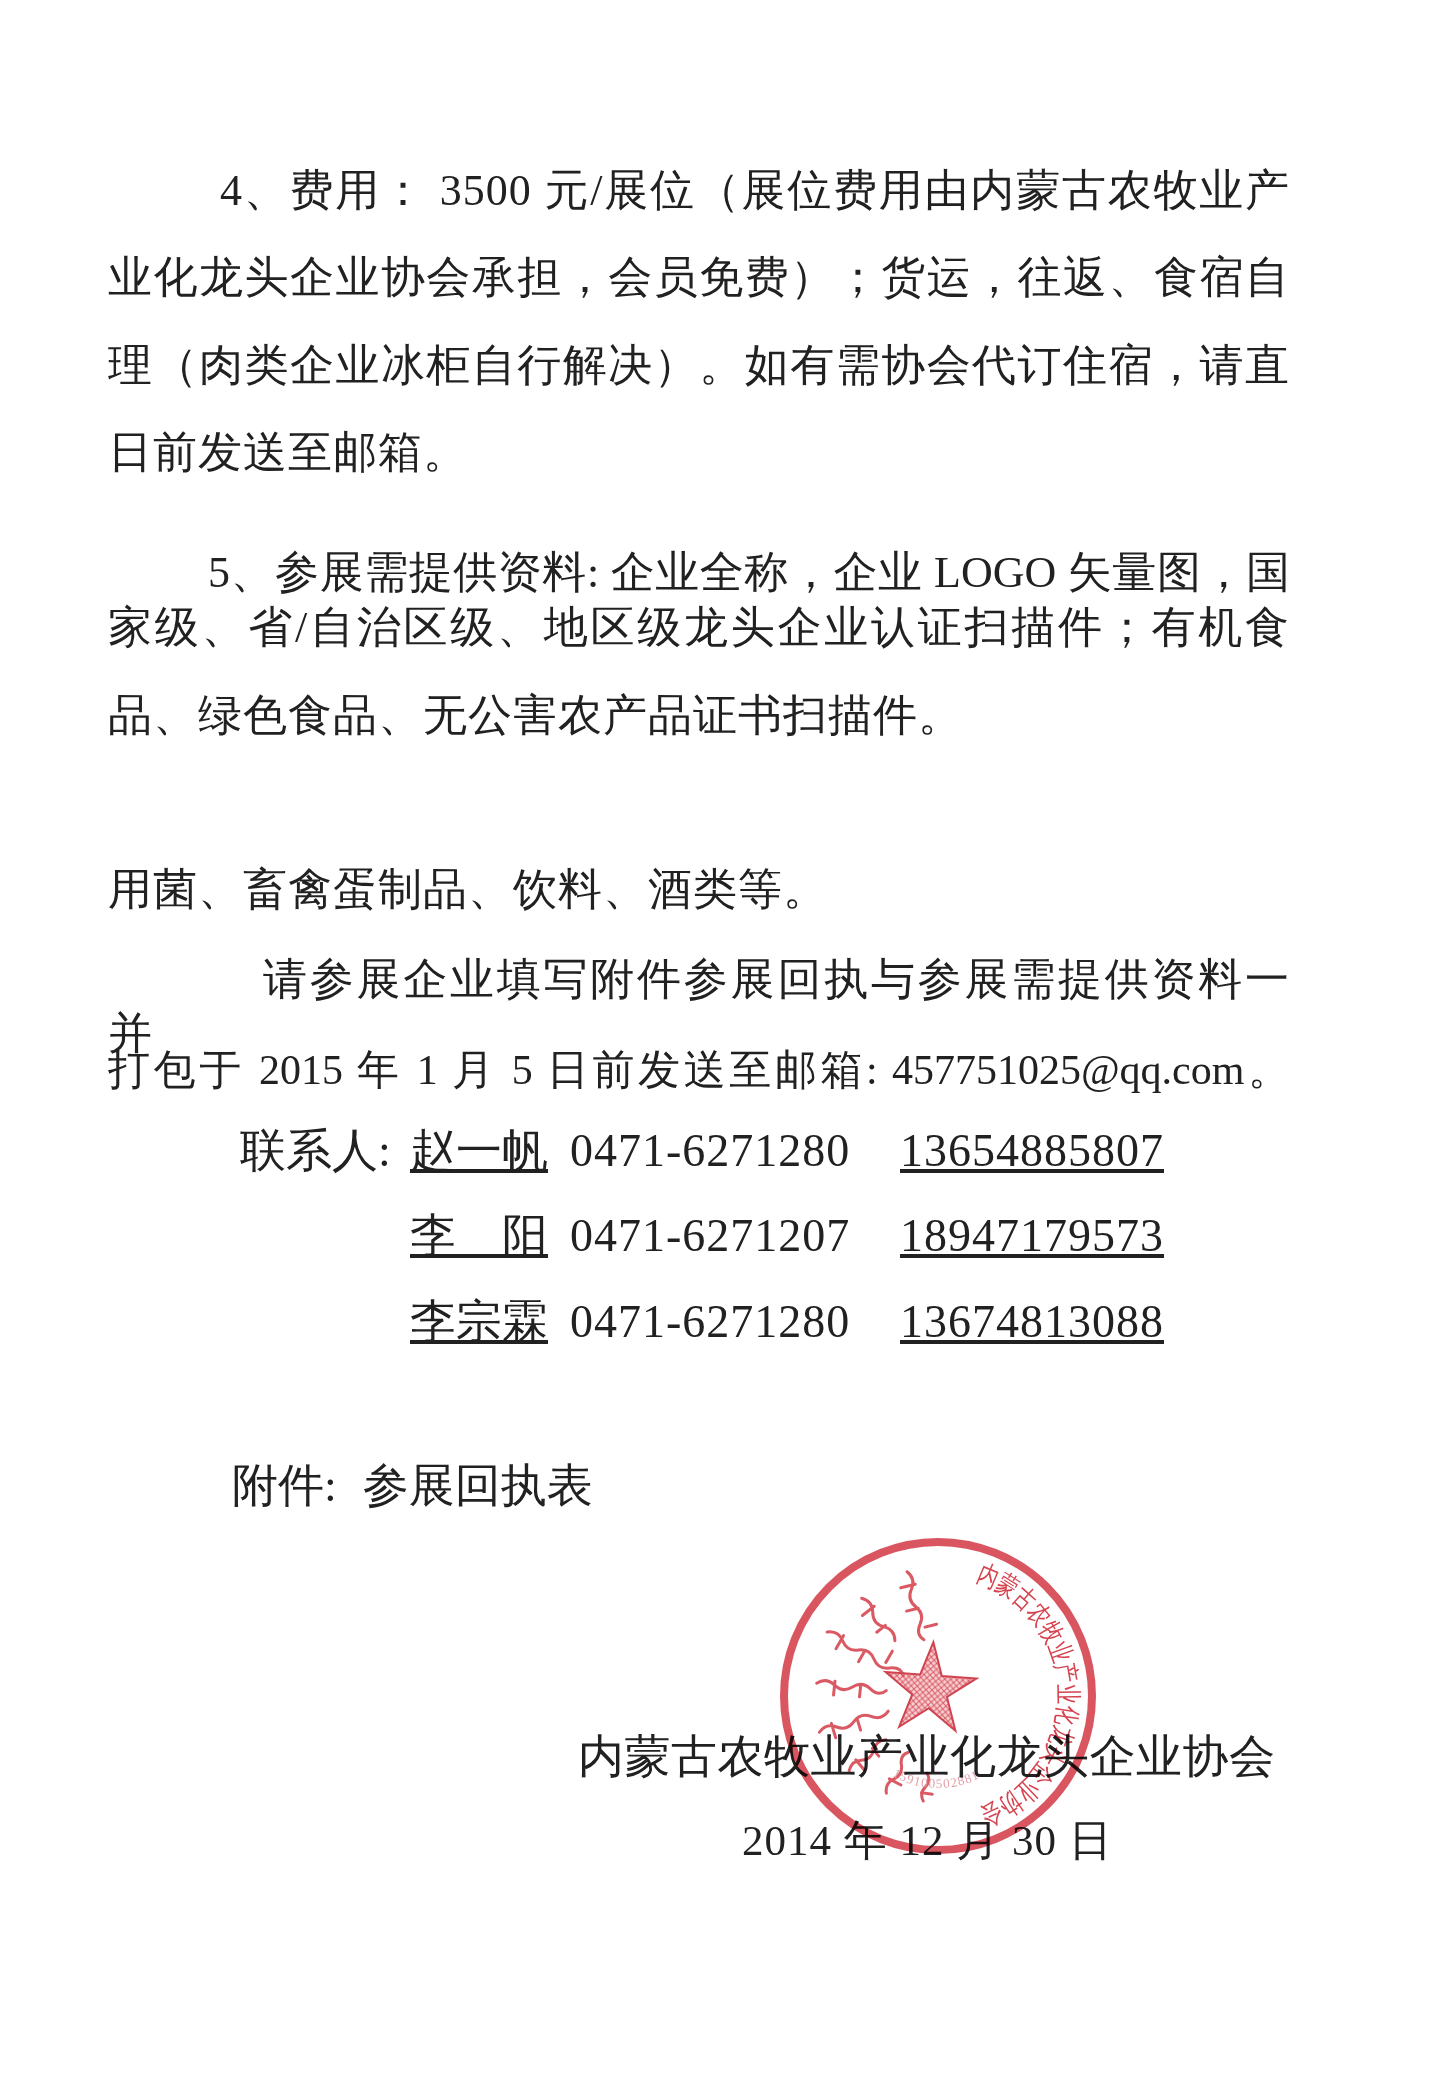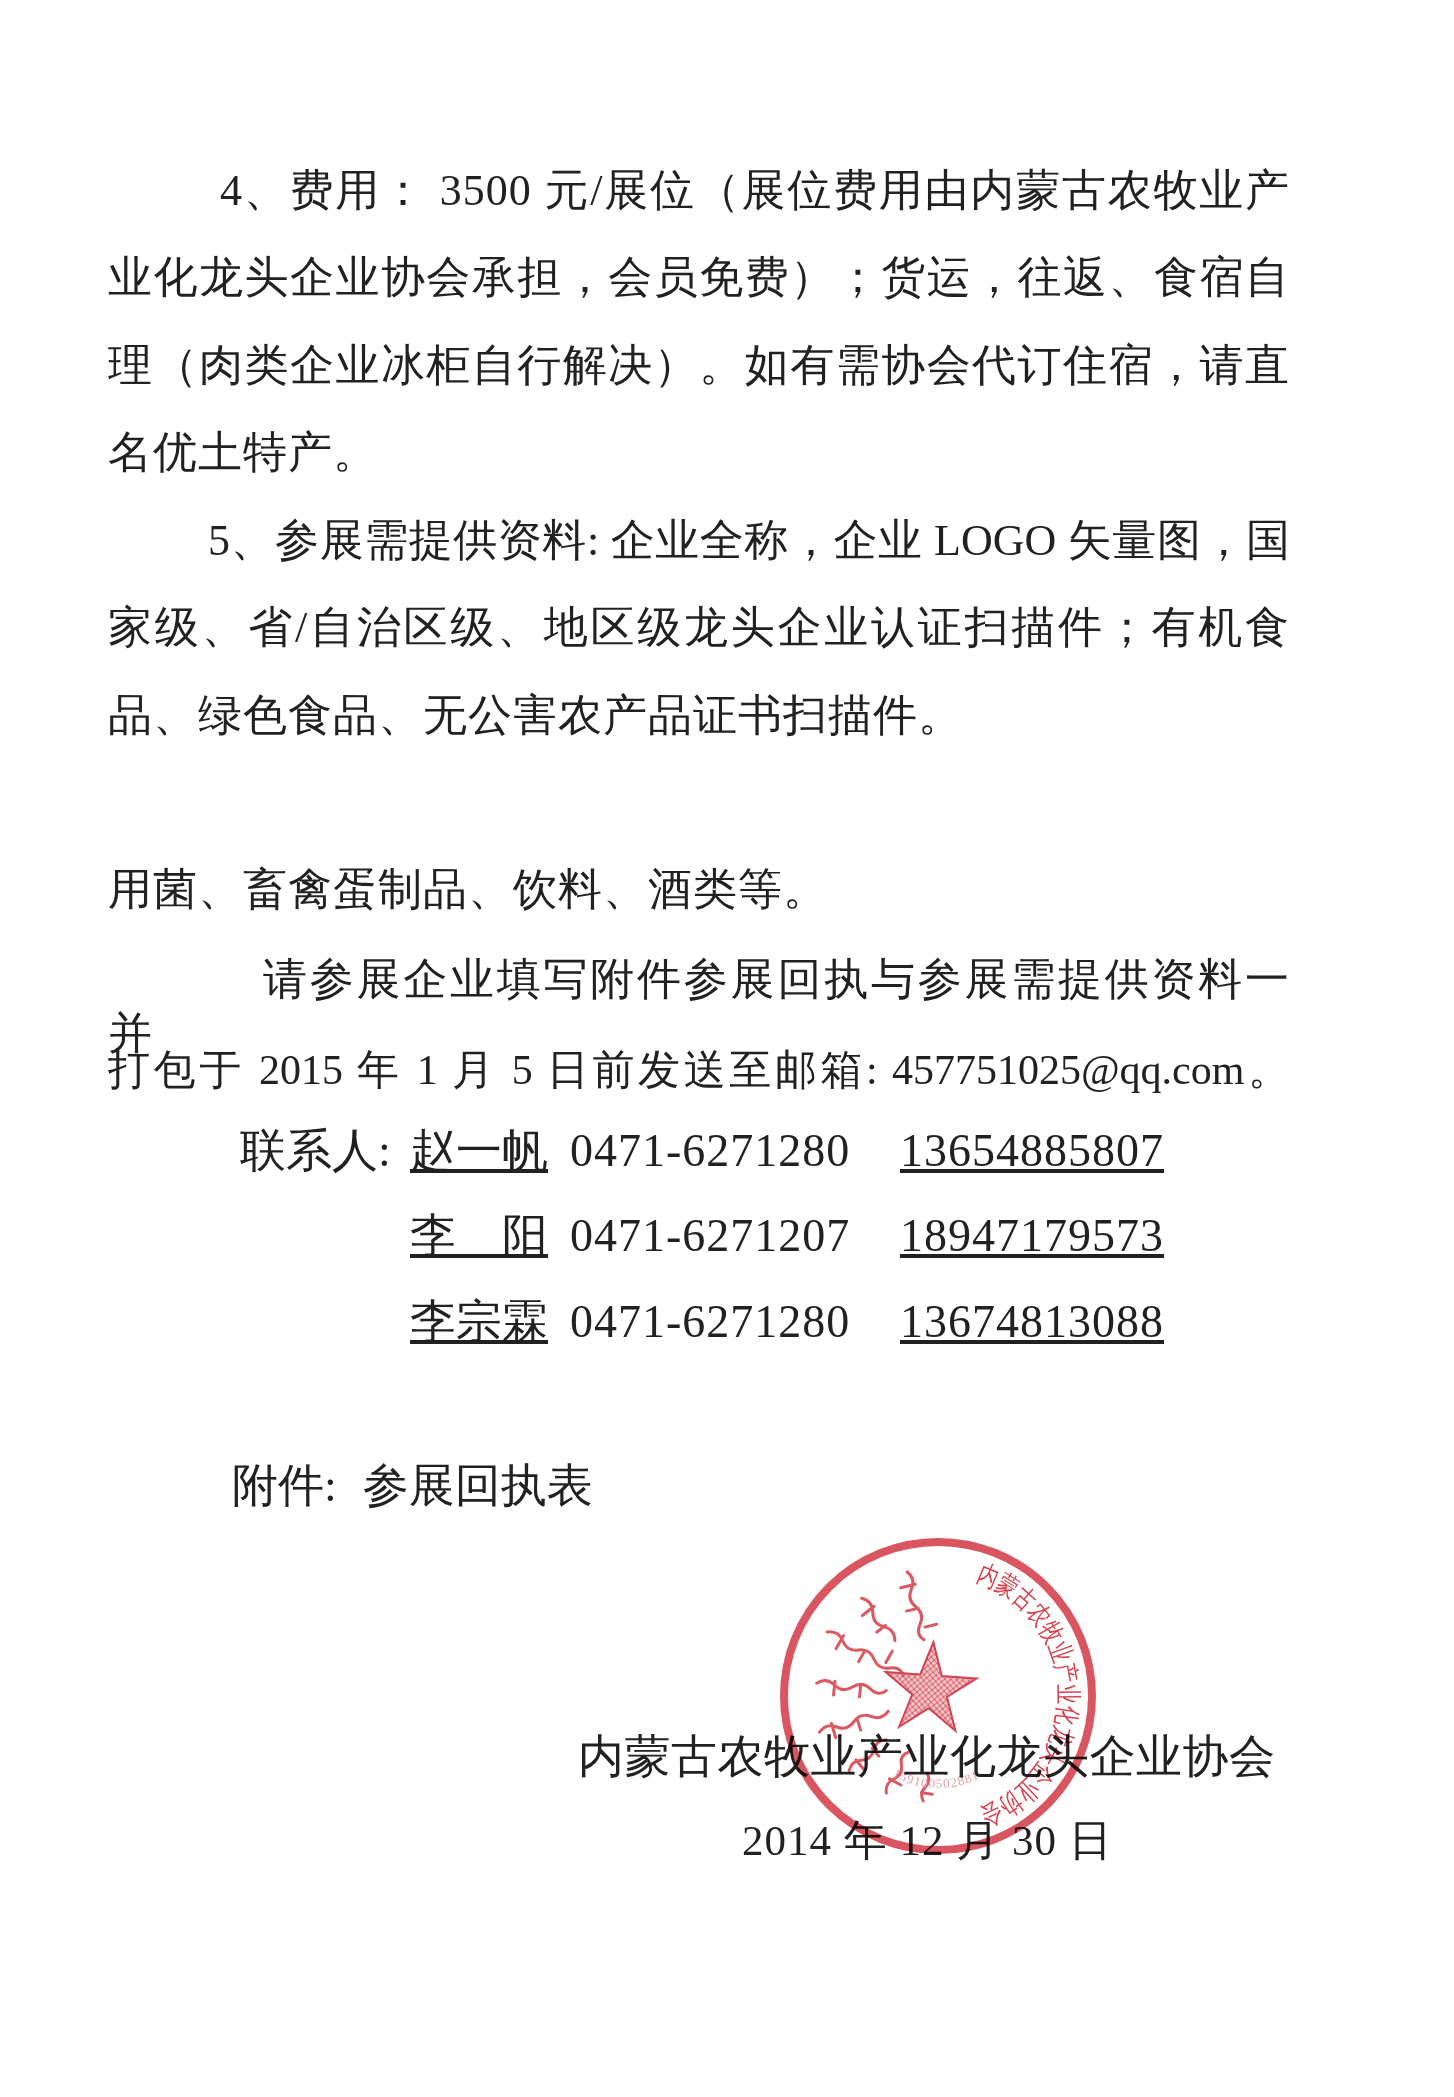--- a/index.html
+++ b/index.html
@@ -10,21 +10,21 @@
     color:#212121;
   }
   .ln {
     position:absolute; left:108px; width:1182px;
     font-size:44px; line-height:54px; letter-spacing:1px;
     white-space:pre-wrap; color:#212121;
   }
   .just { text-align:justify; text-align-last:justify; }
   .t0 { letter-spacing:0; }
   .ind-fee   { text-indent:112px; }
-  .ind-mat   { text-indent:100px; }
+  .ind-mat   { text-indent:100px;margin-top:32px; }
   .ind-scope { text-indent:130px; }
   .ind-sub   { text-indent:155px; }
   .fs42 { font-size:42px; }
 
   .contact-row { position:absolute; left:240px; display:flex; font-size:46px; line-height:54px; }
   .c-label  { width:170px; white-space:pre; }
   .c-name   { width:160px; white-space:pre;text-decoration:underline; }
   .c-tel    { width:330px; letter-spacing:1px; }
   .c-mobile { letter-spacing:1px;text-decoration:underline; }
 
@@ -47,21 +47,21 @@
   .stamp text { font-family:"Liberation Serif","DejaVu Serif",serif; }
 </style>
 </head>
 <body>
 
 <div class="page">
 
   <div class="ln just ind-fee" style="top:164px">4、费用： 3500 元/展位（展位费用由内蒙古农牧业产</div>
   <div class="ln just" style="top:251px">业化龙头企业协会承担，会员免费）；货运，往返、食宿自</div>
   <div class="ln just" style="top:339px">理（肉类企业冰柜自行解决）。如有需协会代订住宿，请直</div>
-  <div class="ln" style="top:426px">名优土特产。</div>
+  <div class="ln" style="top:426px">日前发送至邮箱。</div>
 
   <div class="ln just t0 ind-mat" style="top:514px">5、参展需提供资料: 企业全称，企业 LOGO 矢量图，国</div>
   <div class="ln just" style="top:601px">家级、省/自治区级、地区级龙头企业认证扫描件；有机食</div>
   <div class="ln" style="top:689px">品、绿色食品、无公害农产品证书扫描件。</div>
 
   <div class="ln" style="top:863px">用菌、畜禽蛋制品、饮料、酒类等。</div>
 
   <div class="ln just ind-sub" style="top:953px">请参展企业填写附件参展回执与参展需提供资料一并</div>
   <div class="ln just t0 fs42" style="top:1043px">打包于 2015 年 1 月 5 日前发送至邮箱: 457751025@qq.com。</div>
 

